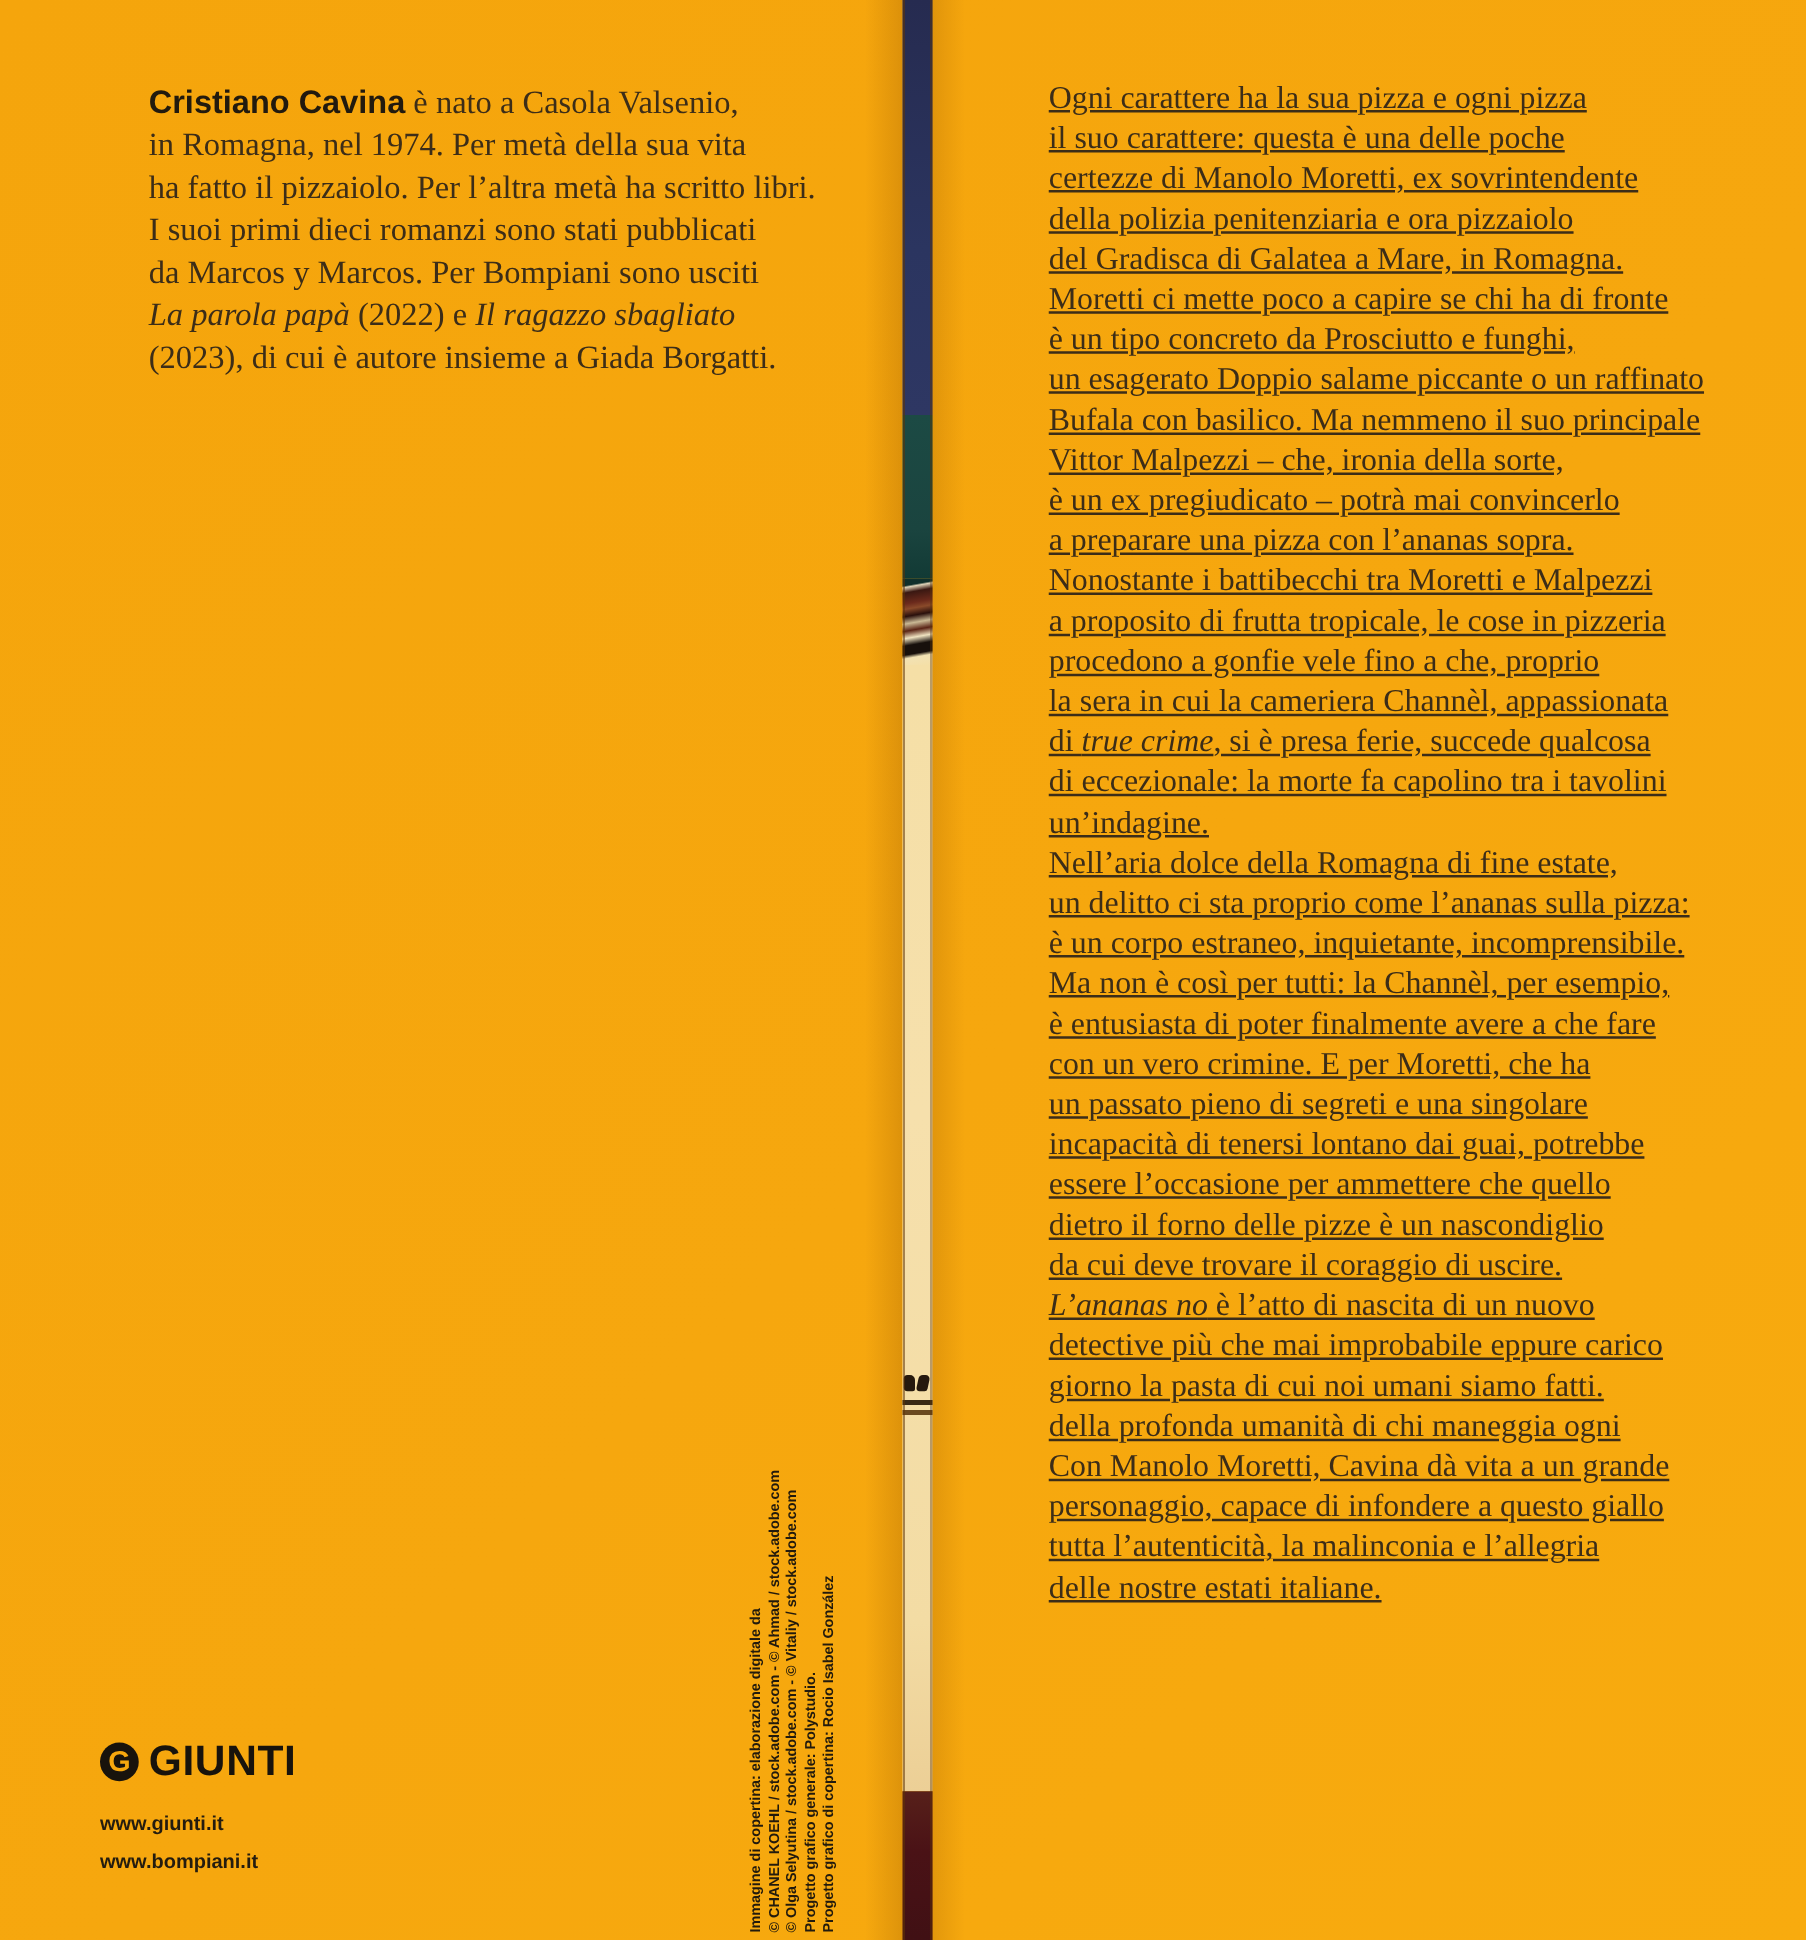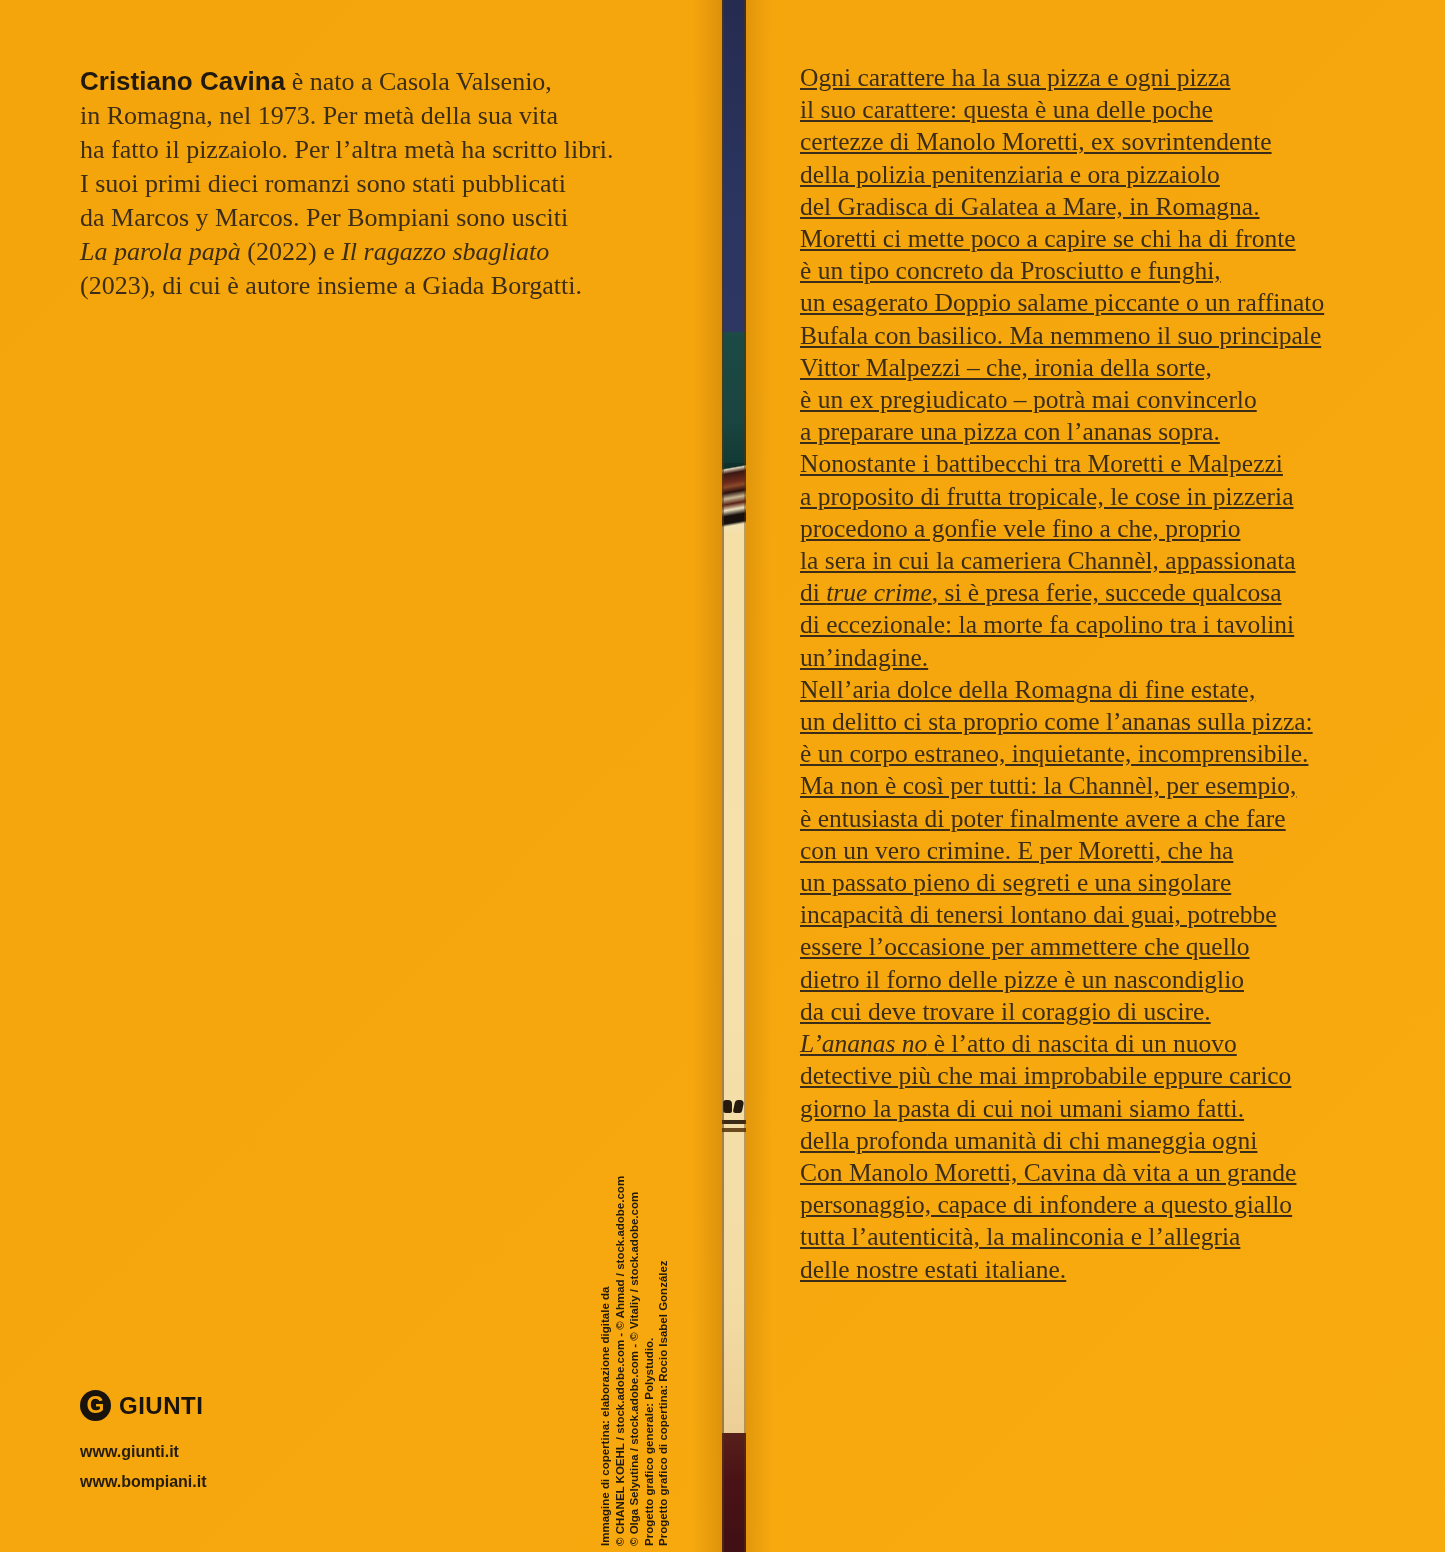--- a/index.html
+++ b/index.html
@@ -2,21 +2,21 @@
 <html style="--page-bg: #f6a70e; --body-text: #3c2d18; --strip-navy: #2b3560; --strip-teal: #1a443f; --strip-cream: #f5dfa6; --strip-maroon: #4a1216; --logo-black: #18130c;"><head>
 <meta charset="utf-8">
 <style>
   html,body{margin:0;padding:0;}
   body{
     width:1445px;height:1552px;position:relative;overflow:hidden;
     background:linear-gradient(135deg,#f5a50c 0%,#f6a70e 55%,#f8ab0e 100%);
     font-family:"Liberation Serif", serif;
     -webkit-font-smoothing:antialiased;
   }
-  .textblock{position:absolute;color:#3c2d18;}
+  .textblock{position:absolute;color:#3c2d18;margin-left:39px;}
   .bio{left:80px;top:64px;width:620px;font-size:26px;line-height:34px;}
   .synopsis{left:800px;top:62px;width:630px;font-size:25.5px;line-height:32.2px;text-decoration:underline;}
   .line{white-space:nowrap;}
   .line b{font-family:"Liberation Sans",sans-serif;font-weight:700;color:#221a0e;}
   .line i{font-style:italic;}
 
   
   .fold-strip{position:absolute;left:722px;top:0;width:24px;height:1552px;}
   .seg{position:absolute;left:0;width:100%;}
   .seg-navy{top:0;height:332px;background:linear-gradient(to bottom,#262b50,#2b3560 60%,#2e3763);}
@@ -40,37 +40,37 @@
     background:linear-gradient(to right,rgba(130,70,0,0) 0%,rgba(130,70,0,.22) 100%);}
   .fold-shadow-right{position:absolute;left:746px;top:0;width:26px;height:1552px;
     background:linear-gradient(to right,rgba(130,70,0,.18) 0%,rgba(130,70,0,0) 100%);}
 
   
   .publisher{position:absolute;left:80px;top:1390px;color:#18130c;}
   .logo-row{display:flex;align-items:center;gap:8px;}
   .glogo{width:31px;height:31px;border-radius:50%;background:#18130c;color:#f6a70e;
     display:flex;align-items:center;justify-content:center;
     font-family:"Liberation Sans",sans-serif;font-weight:700;font-size:23px;line-height:1;}
-  .logo-word{font-family:"Liberation Sans",sans-serif;font-weight:700;font-size:24px;letter-spacing:.5px;}
+  .logo-word{font-family:"Liberation Sans",sans-serif;font-weight:700;font-size:34px;letter-spacing:.5px;}
   .urls{margin-top:16px;font-family:"Liberation Sans",sans-serif;font-weight:700;
     font-size:16px;line-height:30px;color:#241c0f;}
 
   
   .credits-wrap{position:absolute;left:598px;top:1112px;width:90px;height:434px;}
   .credits{width:434px;height:90px;transform:rotate(-90deg) translateX(-100%);transform-origin:top left;
     font-family:"Liberation Sans",sans-serif;font-weight:700;font-size:11.5px;line-height:14.5px;
     color:#221a0d;}
   .credits .line{white-space:nowrap;}
 </style>
 </head>
 <body>
 
 <div class="textblock bio">
     <div class="line"><b>Cristiano Cavina</b> è nato a Casola Valsenio,</div>
-    <div class="line">in Romagna, nel 1973. Per metà della sua vita</div>
+    <div class="line">in Romagna, nel 1974. Per metà della sua vita</div>
     <div class="line">ha fatto il pizzaiolo. Per l’altra metà ha scritto libri.</div>
     <div class="line">I suoi primi dieci romanzi sono stati pubblicati</div>
     <div class="line">da Marcos y Marcos. Per Bompiani sono usciti</div>
     <div class="line"><i>La parola papà</i> (2022) e <i>Il ragazzo sbagliato</i></div>
     <div class="line">(2023), di cui è autore insieme a Giada Borgatti.</div>
   </div>
 
 <div class="textblock synopsis">
     <div class="line">Ogni carattere ha la sua pizza e ogni pizza</div>
     <div class="line">il suo carattere: questa è una delle poche</div>

